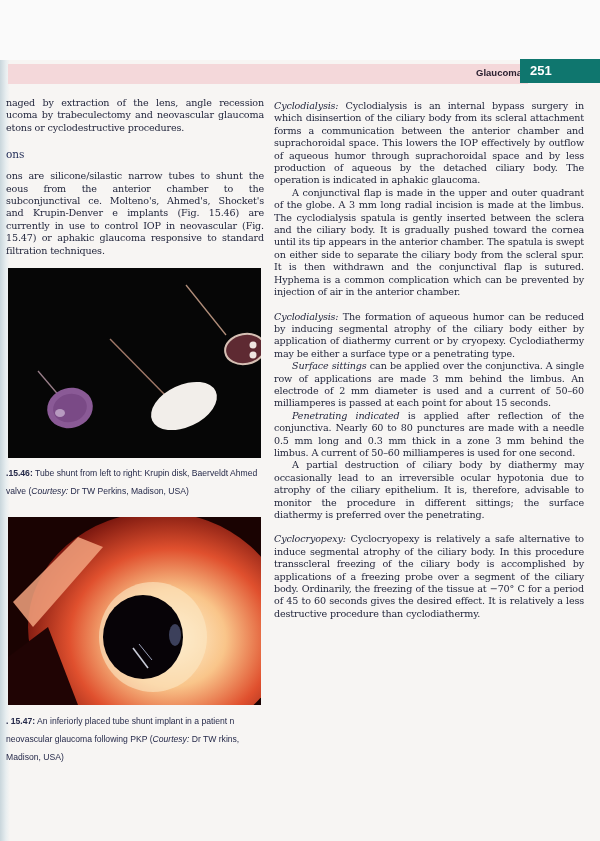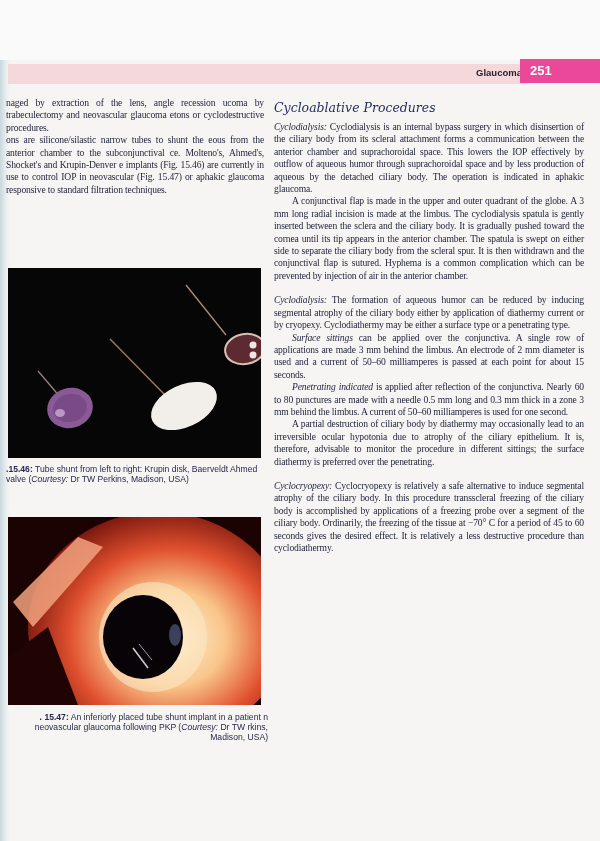--- a/index.html
+++ b/index.html
@@ -17,57 +17,58 @@
   .header-band {
     position:absolute; left:8px; top:64px; width:520px; height:20px;
     background:#f4d8da;
   }
   .running-head {
     position:absolute; left:452px; top:67px; width:70px; text-align:right;
     font-family:"Liberation Sans", sans-serif; font-size:9.5px; font-weight:bold; color:#2a2030;
   }
   .page-number {
     position:absolute; left:520px; top:59px; width:80px; height:24px;
-    background:#ec4899; color:#fff;
+    background:#0f766e; color:#fff;
     font-family:"Liberation Sans", sans-serif; font-weight:bold; font-size:13px;
     line-height:24px; padding-left:10px; box-sizing:border-box;
   }
   .col-left { position:absolute; left:6px; top:97px; width:258px; }
   .col-right { position:absolute; left:274px; top:100px; width:310px; }
-  p { margin:0; font-size:9.6px; line-height:12.4px; text-align:justify; letter-spacing:-0.15px;font-family:Liberation Serif, serif; }
+  p { margin:0; font-size:9.6px; line-height:12.4px; text-align:justify; letter-spacing:-0.15px; }
   .indent { text-indent:18px; }
   .section-head { font-style:italic; font-size:12.5px; margin:0 0 6px 0; color:#1e2a55; }
   .subhead-left { font-size:10.5px; margin:14px 0 10px 0; color:#1e2a55; }
   .run-in { font-style:italic; }
   .gap { height:12px; }
   .figure {
     position:absolute; left:8px; width:253px; background:#050505; overflow:hidden;
   }
   .fig1 { top:268px; height:190px; }
   .fig2 { top:517px; height:188px; }
   .caption {
     position:absolute; left:6px; width:262px;
-    font-family:"Liberation Sans", sans-serif; font-size:8.6px; line-height:10px; color:#262a4a;
+    font-family:"Liberation Sans", sans-serif; font-size:8.6px; line-height:18px; color:#262a4a;
   }
   .cap1 { top:464px; }
-  .cap2 { top:712px;text-align:right; }
+  .cap2 { top:712px; }
   .caption b { font-weight:bold; }
   .caption i { font-style:italic; }
 </style>
 </head>
 <body>
 
 <div class="page-edge"></div>
 <div class="top-margin"></div>
 <div class="header-band"></div>
 <div class="running-head">Glaucoma</div>
 <div class="page-number">251</div>
 
 <div class="col-left">
   <p>naged by extraction of the lens, angle recession ucoma by trabeculectomy and neovascular glaucoma etons or cyclodestructive procedures.</p>
+  <div class="subhead-left">ons</div>
   <p>ons are silicone/silastic narrow tubes to shunt the eous from the anterior chamber to the subconjunctival ce. Molteno's, Ahmed's, Shocket's and Krupin-Denver e implants (Fig. 15.46) are currently in use to control IOP in neovascular (Fig. 15.47) or aphakic glaucoma responsive to standard filtration techniques.</p>
 </div>
 
 <div class="figure fig1">
   <svg width="253" height="190" viewBox="0 0 253 190">
     <rect width="253" height="190" fill="#060606"></rect>
 
     <line x1="30" y1="103" x2="53" y2="130" stroke="#9a7f8a" stroke-width="1.3"></line>
     <ellipse cx="62" cy="140" rx="23" ry="20" fill="#8a5a96" transform="rotate(-15 62 140)"></ellipse>
     <ellipse cx="62" cy="140" rx="17" ry="14" fill="#7a4a86" transform="rotate(-15 62 140)"></ellipse>
@@ -110,21 +111,20 @@
     <path d="M0 140 L40 110 L70 188 L0 188 Z" fill="#200404"></path>
   </svg>
 </div>
 <div class="caption cap2">
   <b>. 15.47:</b>
   <span>An inferiorly placed tube shunt implant in a patient n neovascular glaucoma following PKP (</span><i>Courtesy:</i>
   <span>Dr TW rkins, Madison, USA)</span>
 </div>
 
 <div class="col-right">
-  <div class="section-head">Cycloablative Procedures</div>
 
   <p><span class="run-in">Cyclodialysis:</span><span> Cyclodialysis is an internal bypass surgery in which disinsertion of the ciliary body from its scleral attachment forms a communication between the anterior chamber and suprachoroidal space. This lowers the IOP effectively by outflow of aqueous humor through suprachoroidal space and by less production of aqueous by the detached ciliary body. The operation is indicated in aphakic glaucoma.</span></p>
   <p class="indent">A conjunctival flap is made in the upper and outer quadrant of the globe. A 3 mm long radial incision is made at the limbus. The cyclodialysis spatula is gently inserted between the sclera and the ciliary body. It is gradually pushed toward the cornea until its tip appears in the anterior chamber. The spatula is swept on either side to separate the ciliary body from the scleral spur. It is then withdrawn and the conjunctival flap is sutured. Hyphema is a common complication which can be prevented by injection of air in the anterior chamber.</p>
 
   <div class="gap"></div>
 
   <p><span class="run-in">Cyclodialysis:</span><span> The formation of aqueous humor can be reduced by inducing segmental atrophy of the ciliary body either by application of diathermy current or by cryopexy. Cyclodiathermy may be either a surface type or a penetrating type.</span></p>
   <p class="indent"><span class="run-in">Surface sittings</span><span> can be applied over the conjunctiva. A single row of applications are made 3 mm behind the limbus. An electrode of 2 mm diameter is used and a current of 50–60 milliamperes is passed at each point for about 15 seconds.</span></p>
   <p class="indent"><span class="run-in">Penetrating indicated</span><span> is applied after reflection of the conjunctiva. Nearly 60 to 80 punctures are made with a needle 0.5 mm long and 0.3 mm thick in a zone 3 mm behind the limbus. A current of 50–60 milliamperes is used for one second.</span></p>
   <p class="indent">A partial destruction of ciliary body by diathermy may occasionally lead to an irreversible ocular hypotonia due to atrophy of the ciliary epithelium. It is, therefore, advisable to monitor the procedure in different sittings; the surface diathermy is preferred over the penetrating.</p>

